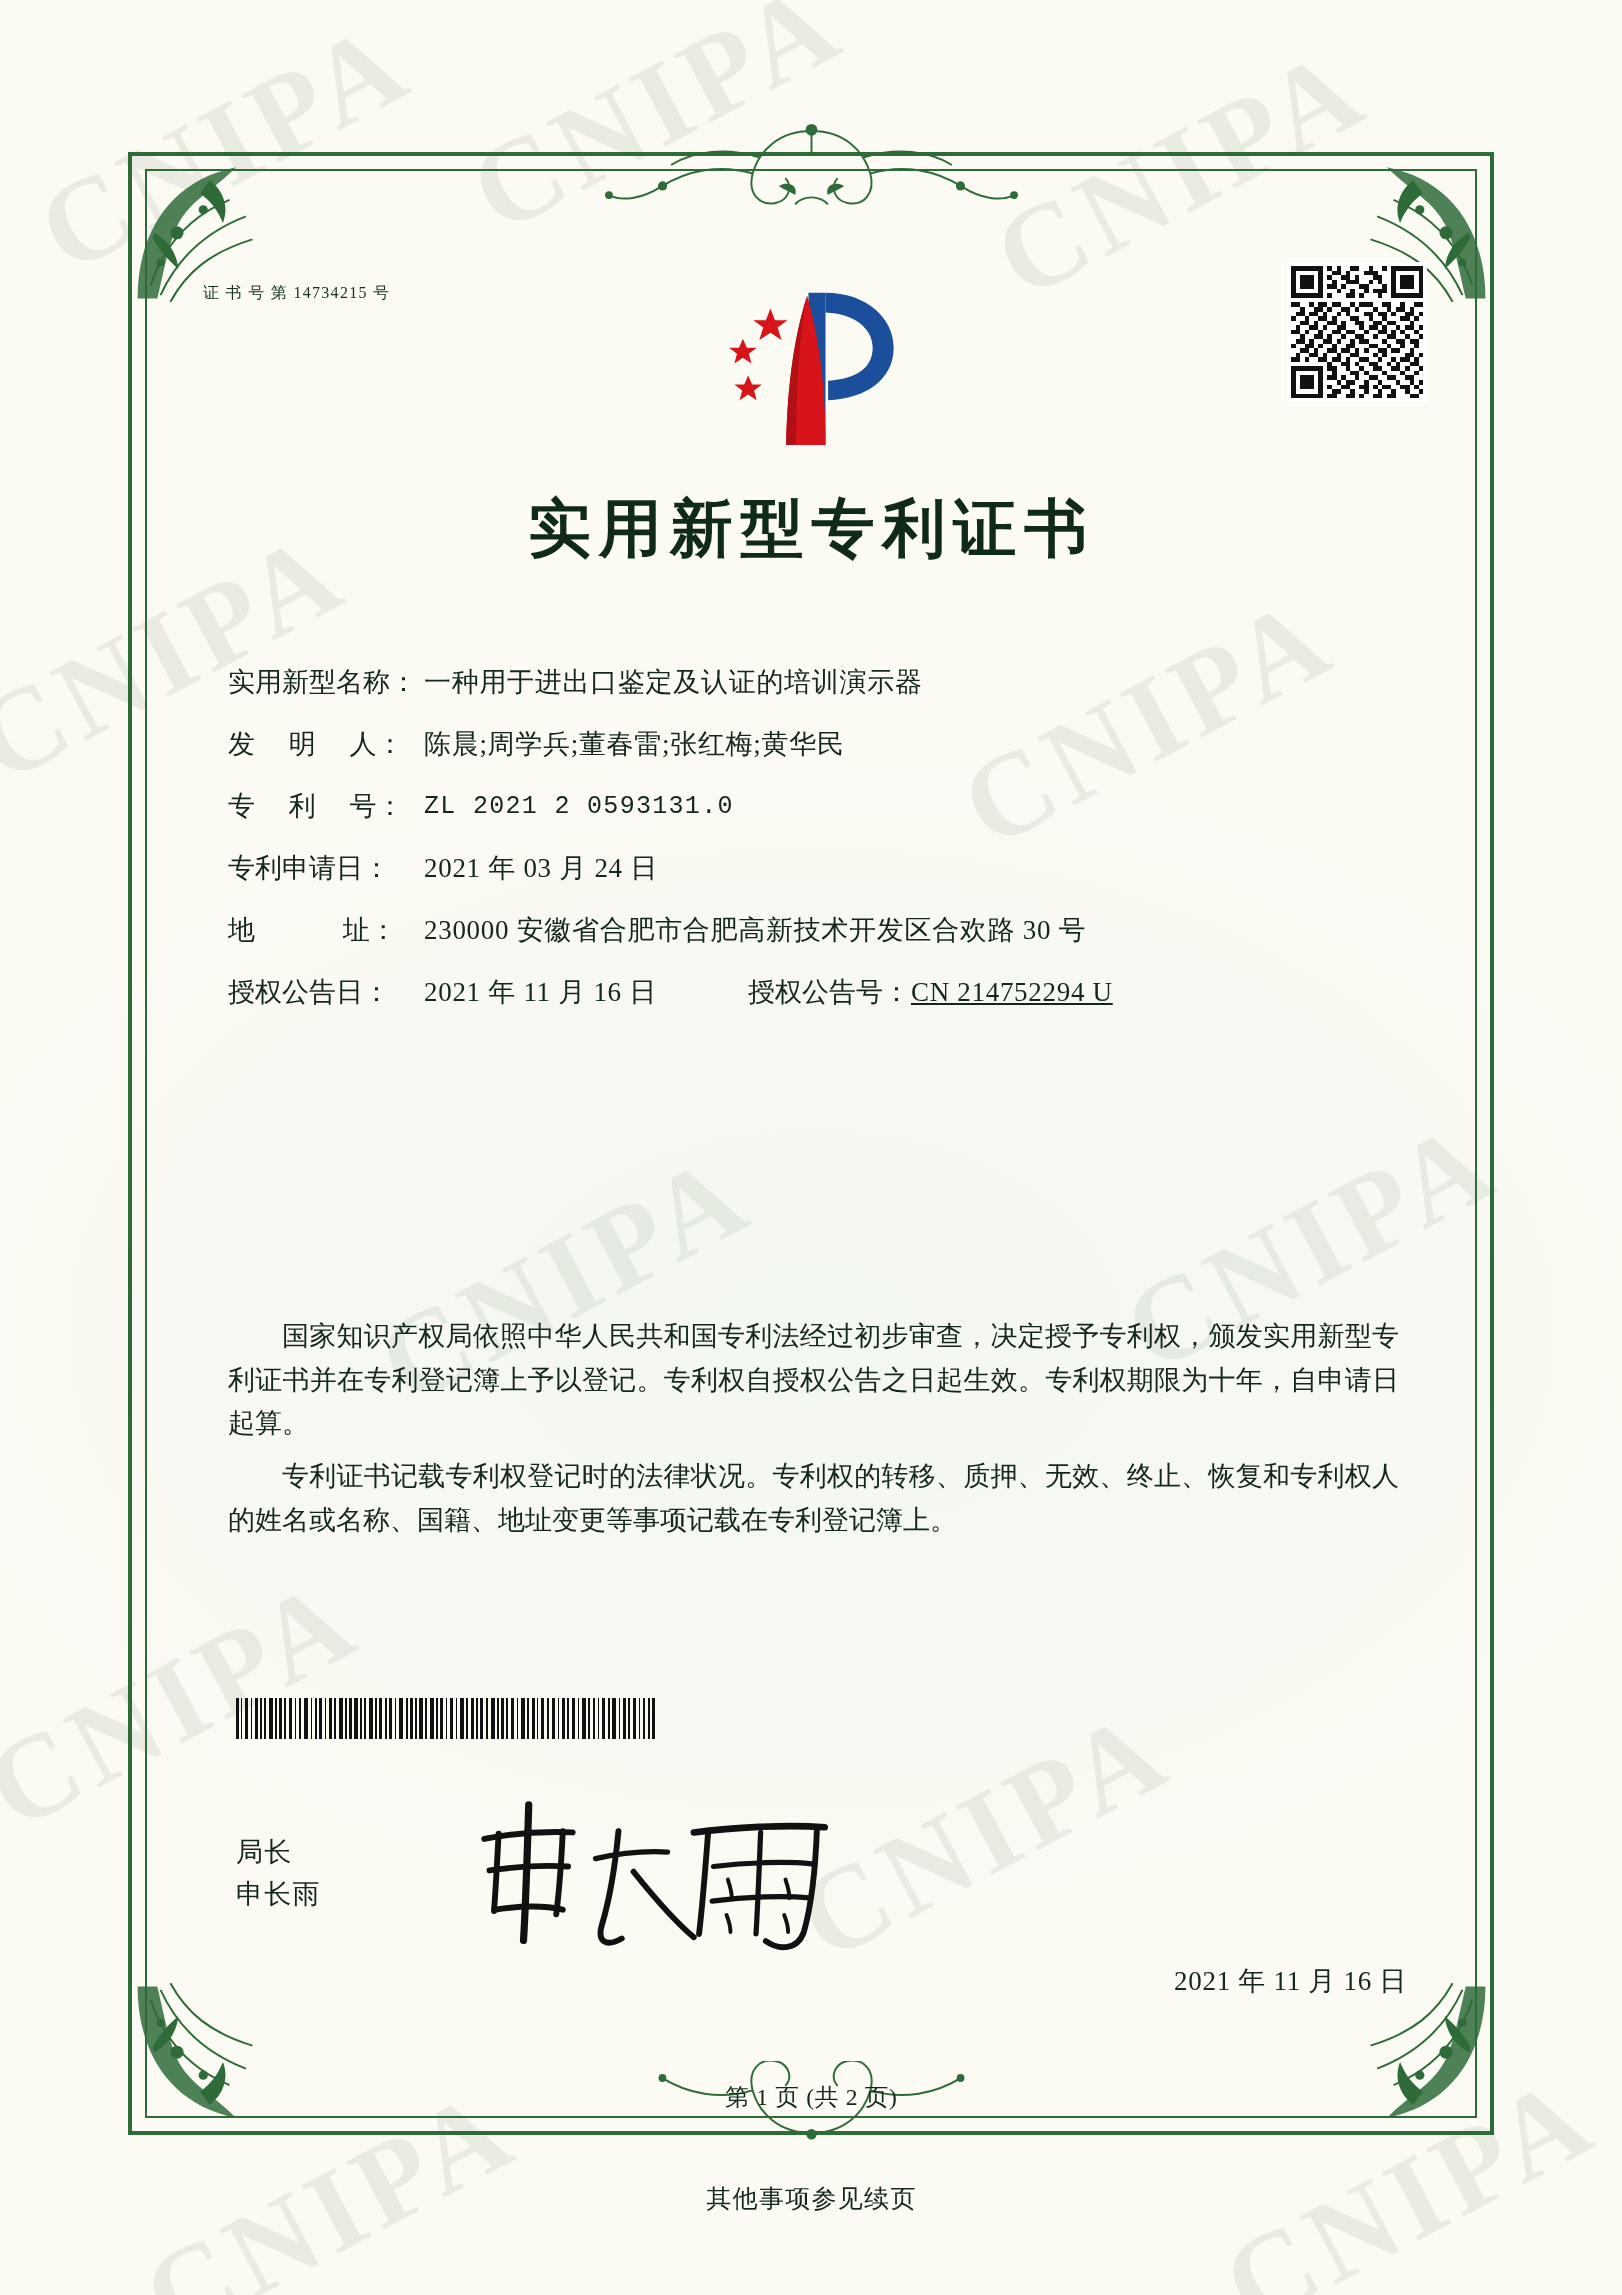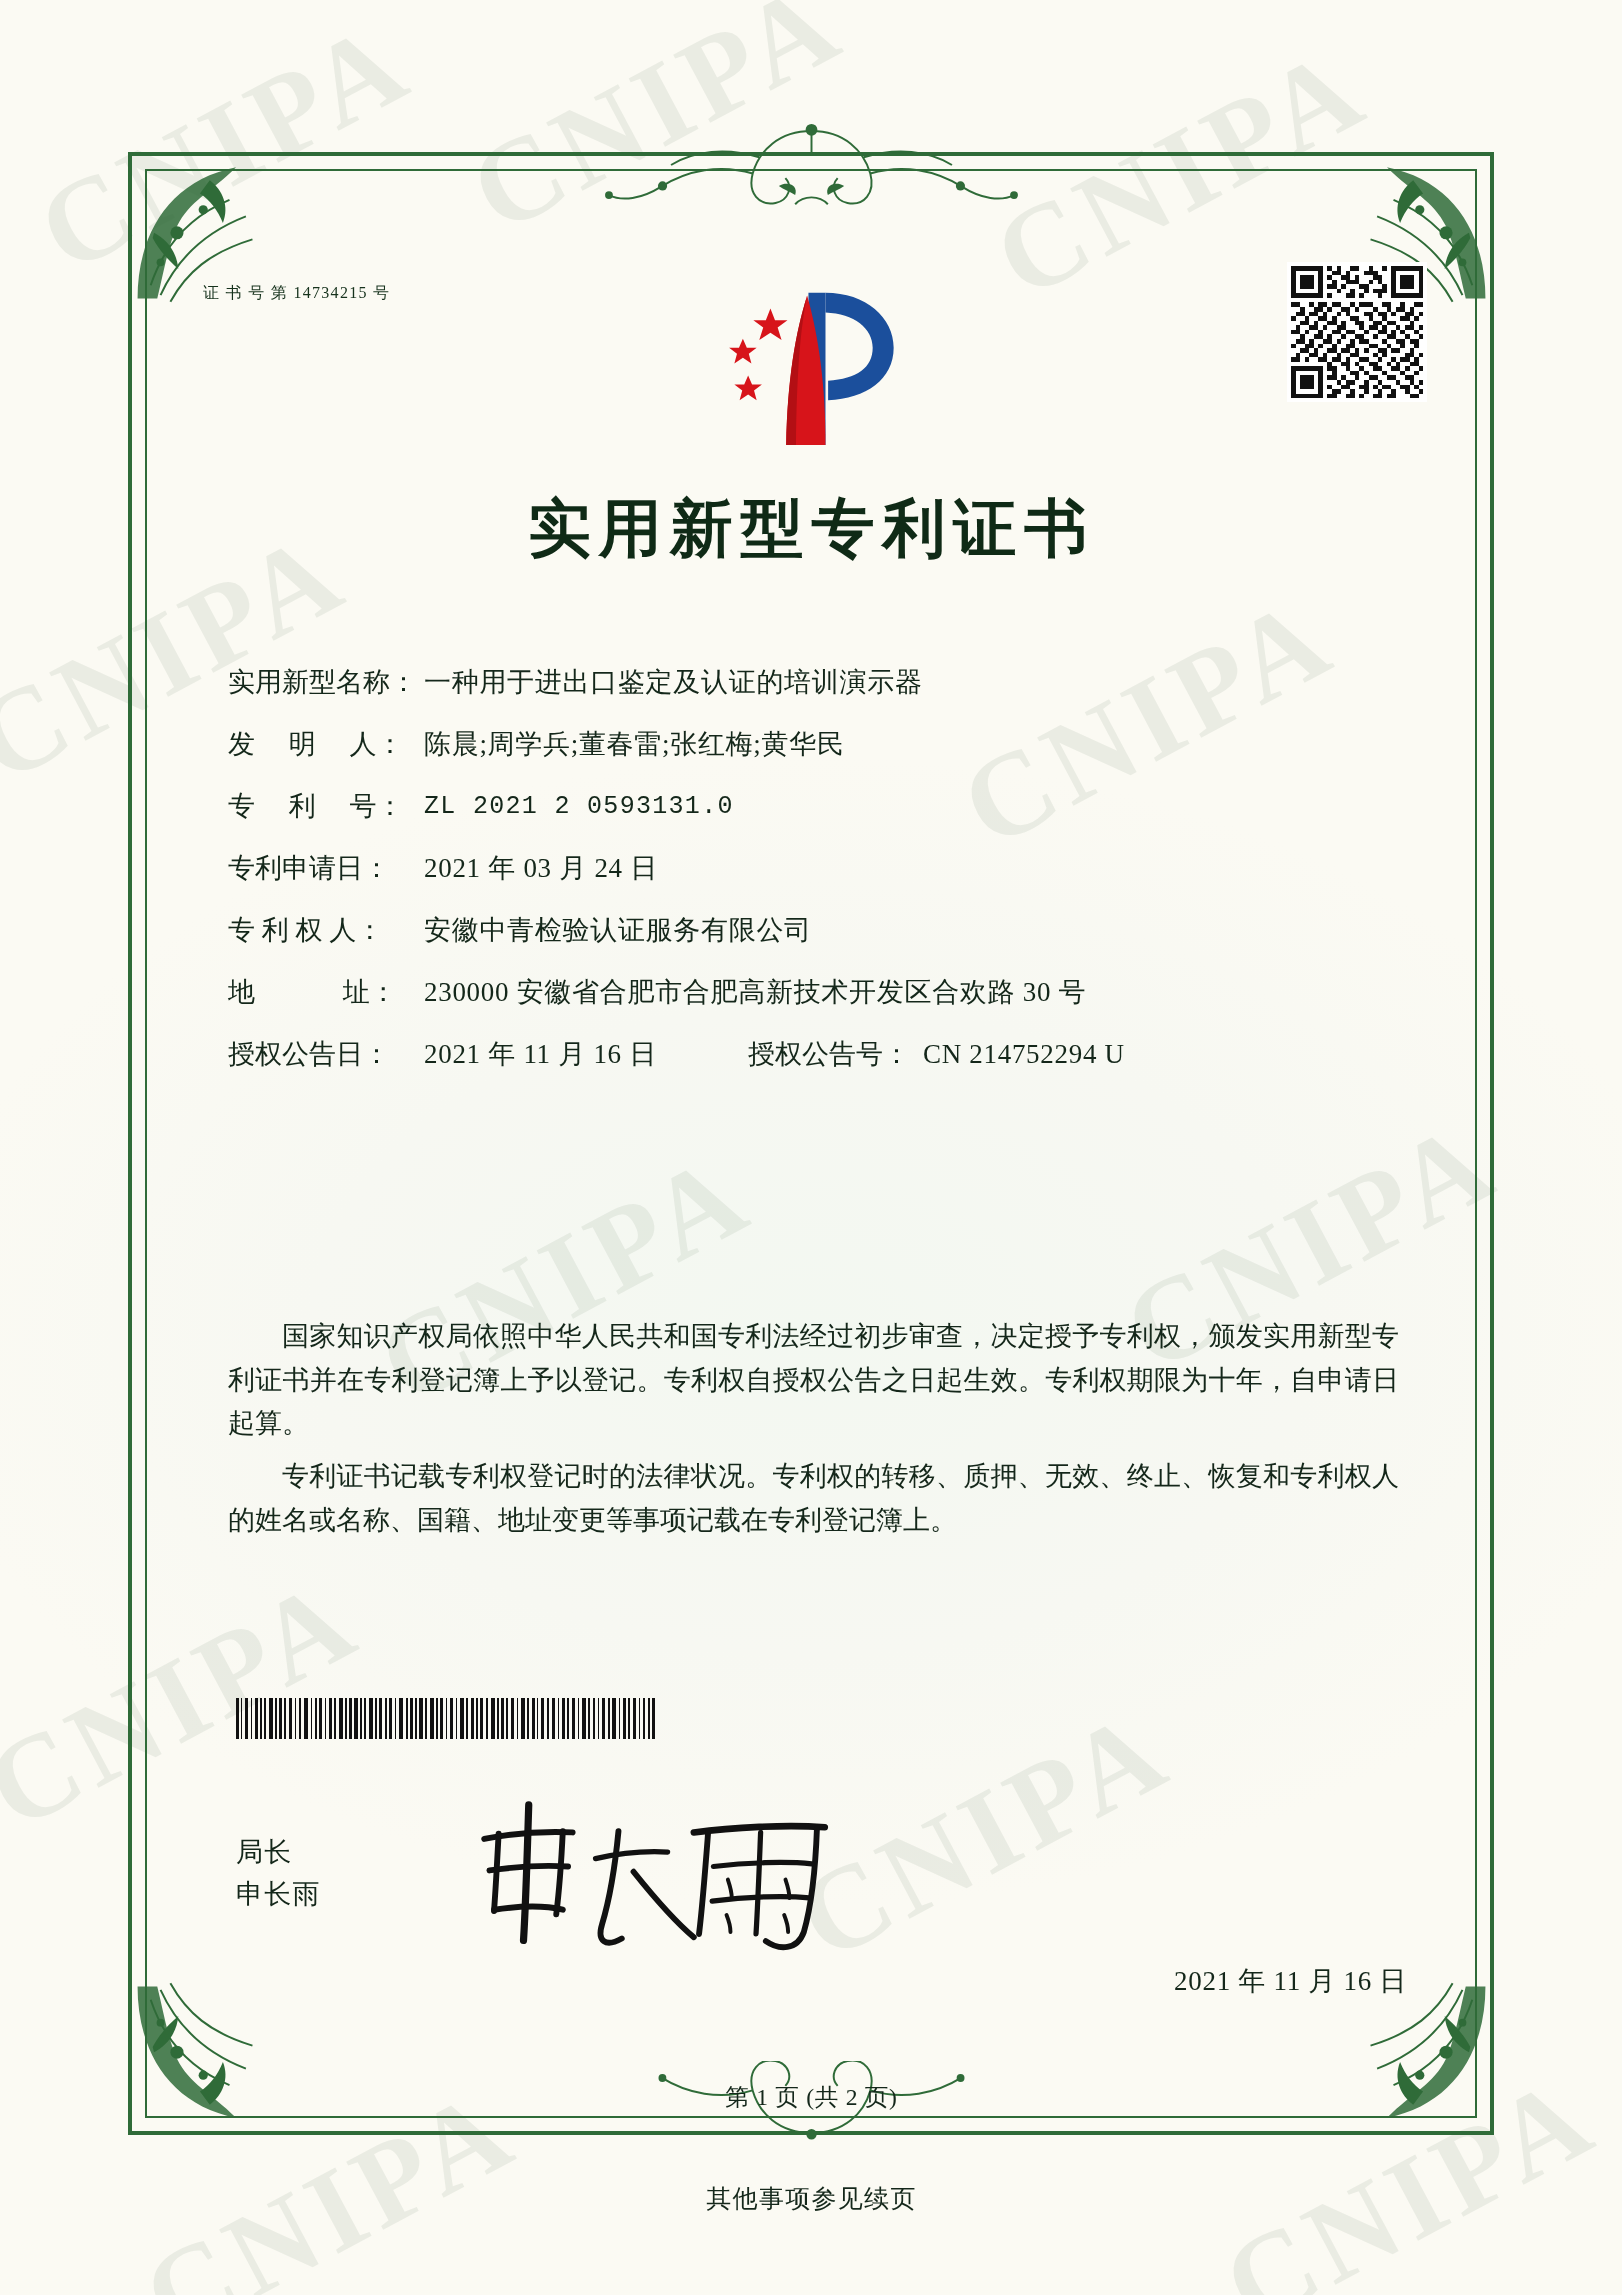--- a/index.html
+++ b/index.html
@@ -632,32 +632,28 @@
     </div>
     <div class="field-row">
       <span class="field-label">专　 利　 号：</span>
       <span class="field-value mono">ZL 2021 2 0593131.0</span>
     </div>
     <div class="field-row">
       <span class="field-label">专利申请日：</span>
       <span class="field-value">2021 年 03 月 24 日</span>
     </div>
     <div class="field-row">
-      <span class="field-label">专 利 权 人：</span>
-      <span class="field-value">安徽中青检验认证服务有限公司</span>
-    </div>
-    <div class="field-row">
       <span class="field-label">地　　　 址：</span>
       <span class="field-value">230000 安徽省合肥市合肥高新技术开发区合欢路 30 号</span>
     </div>
     <div class="field-row two-col">
       <span class="field-label">授权公告日：</span>
       <span class="field-value">2021 年 11 月 16 日</span>
       <span class="second-label">授权公告号：</span>
-      <span class="field-value" style="margin-left:13px;">CN 214752294 U</span>
+      <span class="field-value" style="margin-left:1px;text-decoration:underline;">CN 214752294 U</span>
     </div>
   </div>
 
   <div class="paragraphs">
     <p>国家知识产权局依照中华人民共和国专利法经过初步审查，决定授予专利权，颁发实用新型专利证书并在专利登记簿上予以登记。专利权自授权公告之日起生效。专利权期限为十年，自申请日起算。</p>
     <p>专利证书记载专利权登记时的法律状况。专利权的转移、质押、无效、终止、恢复和专利权人的姓名或名称、国籍、地址变更等事项记载在专利登记簿上。</p>
   </div>
 
   <div class="barcode">
     <svg viewBox="0 0 640 62" xmlns="http://www.w3.org/2000/svg" shape-rendering="crispEdges">

